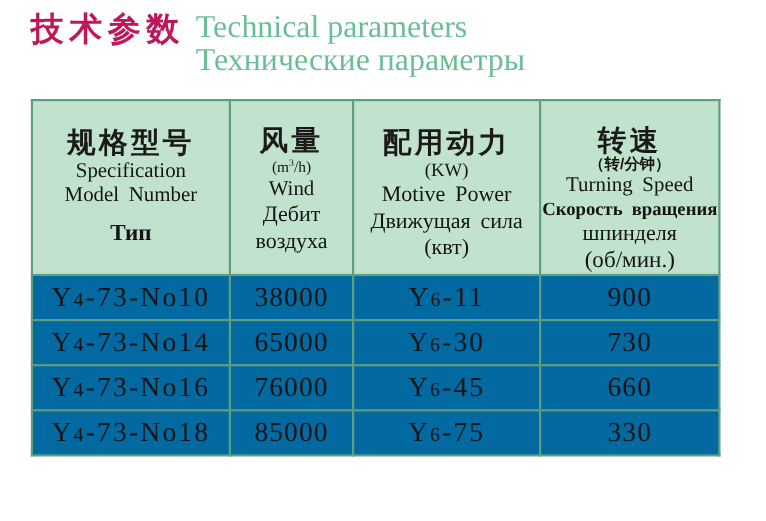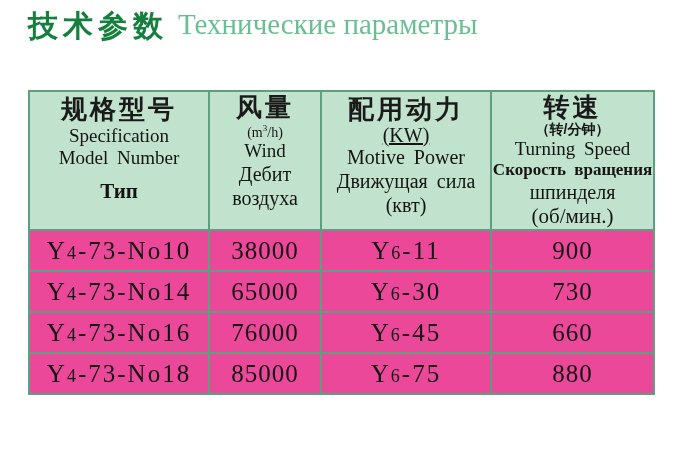--- a/index.html
+++ b/index.html
@@ -18,21 +18,21 @@
 
   
   .title-zh {
     position: absolute;
     left: 28px;
     top: 6px;
     font-family: "Liberation Sans", sans-serif;
     font-weight: bold;
     font-size: 30px;
     letter-spacing: 5px;
-    color: #15803d;
+    color: #be185d;
     white-space: nowrap;
   }
   .title-latin {
     position: absolute;
     left: 178px;
     top: 10px;
     color: #6abe94;
     white-space: nowrap;
   }
   .title-en {
@@ -62,24 +62,24 @@
   table.spec td {
     border: 2px solid #5d9f80;
     text-align: center;
     padding: 0;
   }
   table.spec th {
     background: #c1e2cd;
     height: 133px;
     vertical-align: top;
     font-weight: normal;
-    padding-top: 1px;
+    padding-top: 21px;
   }
   table.spec td {
-    background: #ec4899;
+    background: #0369a1;
     height: 39px;
     vertical-align: middle;
     font-size: 25px;
   }
 
   .hdr-zh {
     font-family: "Liberation Sans", sans-serif;
     font-weight: bold;
     font-size: 26px;
     letter-spacing: 3px;
@@ -95,23 +95,22 @@
     font-size: 9px;
   }
   .hdr-zh-unit {
     font-family: "Liberation Sans", sans-serif;
     font-weight: bold;
     font-size: 14px;
     line-height: 17px;
     letter-spacing: 0px;
   }
   .hdr-kw {
-    font-size: 20px;
+    font-size: 17px;
     line-height: 20px;
-    text-decoration: underline;
   }
   .hdr-line {
     font-size: 20px;
     line-height: 24px;
     word-spacing: 4px;
   }
   .hdr-line.sz19 { font-size: 19px; line-height: 22px; }
   .hdr-line.sz17 { font-size: 17px; line-height: 20px; font-weight: bold; }
   .hdr-line.sz21 { font-size: 21px; line-height: 25px; }
   .hdr-tip {
@@ -126,20 +125,21 @@
   .small-digit {
     font-size: 0.72em;
   }
 </style>
 </head>
 <body>
 
 <div class="title-zh">技术参数</div>
 
 <div class="title-latin">
+  <div class="title-en">Technical parameters</div>
   <div class="title-ru">Технические параметры</div>
 </div>
 
 <table class="spec">
   <colgroup>
     <col class="c1">
       <col class="c2">
       <col class="c3">
       <col class="c4">
   </colgroup>
@@ -191,16 +191,16 @@
     <tr>
       <td class="cell-model"><span>Y</span><span class="small-digit">4</span><span>-73-No16</span></td>
       <td class="cell-num">76000</td>
       <td class="cell-model"><span>Y</span><span class="small-digit">6</span><span>-45</span></td>
       <td class="cell-num">660</td>
     </tr>
     <tr>
       <td class="cell-model"><span>Y</span><span class="small-digit">4</span><span>-73-No18</span></td>
       <td class="cell-num">85000</td>
       <td class="cell-model"><span>Y</span><span class="small-digit">6</span><span>-75</span></td>
-      <td class="cell-num">880</td>
+      <td class="cell-num">330</td>
     </tr>
   </tbody>
 </table>
 
 </body></html>

